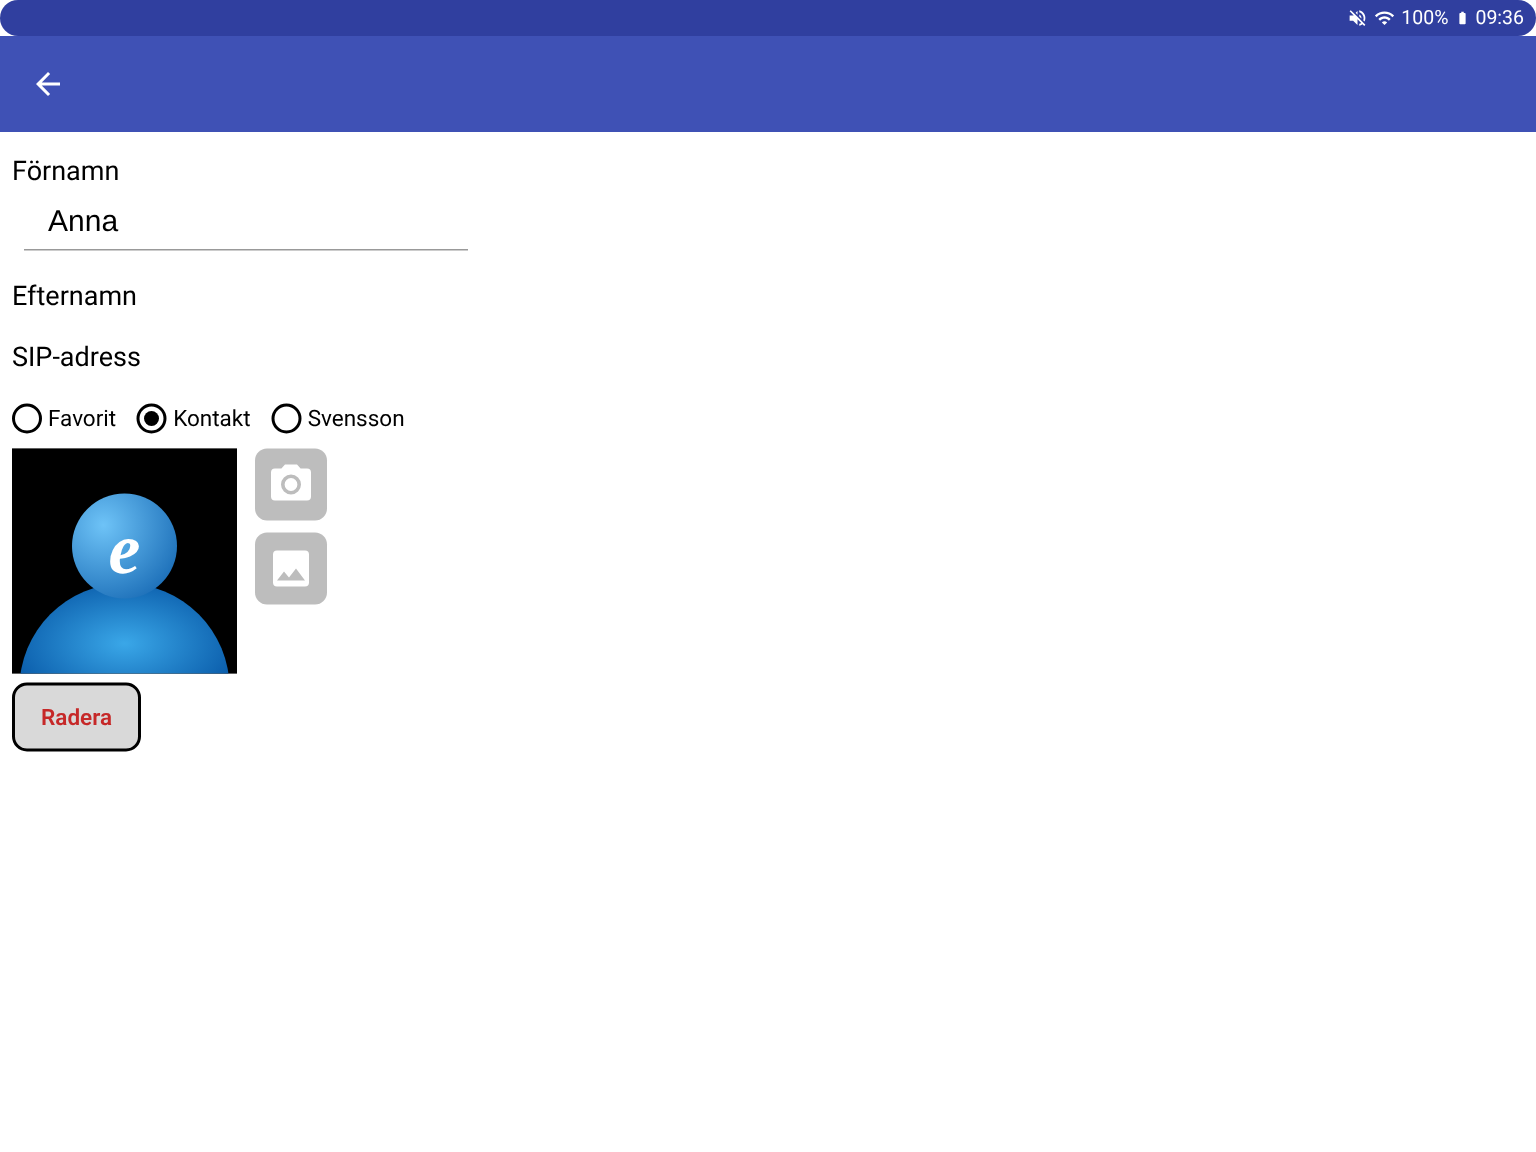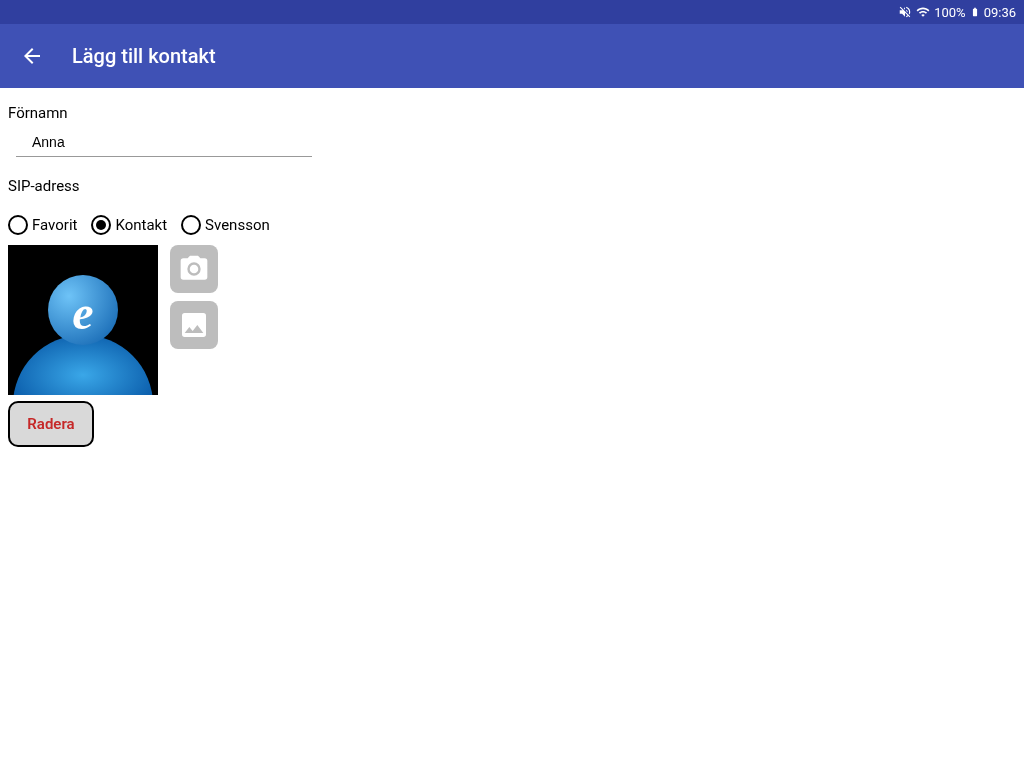--- a/index.html
+++ b/index.html
@@ -7,41 +7,42 @@
   .status-bar {
     height: 24px;
     background: #303F9F;
     color: #fff;
     display: flex;
     justify-content: flex-end;
     align-items: center;
     font-size: 13px;
     padding-right: 8px;
     gap: 4px;
+    border-radius: 12px;
   }
   .status-bar .icons { display:flex; align-items:center; gap:4px; }
   .app-bar {
     height: 64px;
     background: #3F51B5;
     color: #fff;
     display: flex;
     align-items: center;
     padding-left: 20px;
     gap: 28px;
   }
   .app-bar .back { width: 24px; height: 24px; display:flex; align-items:center; justify-content:center; cursor:pointer; }
   .app-bar .title { font-size: 20px; font-weight: 500; }
   .content { padding: 16px 8px; }
   .field { width: 304px; margin-bottom: 20px; }
-  .field-label { font-size: 15px; color: #000; margin-bottom: 8px; display:block; padding-left:0; }
+  .field-label { font-size: 18px; color: #000; margin-bottom: 8px; display:block; padding-left:0; }
   .field-input {
     width: 100%;
     border: none;
     border-bottom: 1px solid #999;
-    font-size: 14px;
+    font-size: 20px;
     padding: 4px 0 6px 16px;
     outline: none;
     margin-left: 8px;
     width: calc(100% - 8px);
   }
   .field.sip .field-input { border-bottom: none; }
   .radios { display:flex; gap: 14px; align-items:center; margin-top: 2px; }
   .radio { display:flex; align-items:center; gap:4px; cursor:pointer; font-size:15px; }
   .radio-circle {
     width: 20px; height: 20px; border: 2px solid #000; border-radius: 50%;
@@ -114,31 +115,31 @@
     <span>09:36</span>
   </div>
 </div>
 
 <div class="app-bar">
   <div class="back">
     <svg width="24" height="24" viewBox="0 0 24 24" fill="#fff">
         <path d="M20 11H7.83l5.59-5.59L12 4l-8 8 8 8 1.41-1.41L7.83 13H20v-2z"></path>
       </svg>
   </div>
-  <div class="title">Lägg till kontakt</div>
 </div>
 
 <div class="content">
 
   <div class="field">
     <div class="field-label">Förnamn</div>
     <input class="field-input" value="Anna" style="">
   </div>
 
   <div class="field">
+    <div class="field-label">Efternamn</div>
   </div>
 
   <div class="field sip">
     <div class="field-label">SIP-adress</div>
   </div>
 
   <div class="radios">
     <div class="radio">
       <span class="radio-circle"></span>
       <span>Favorit</span>

